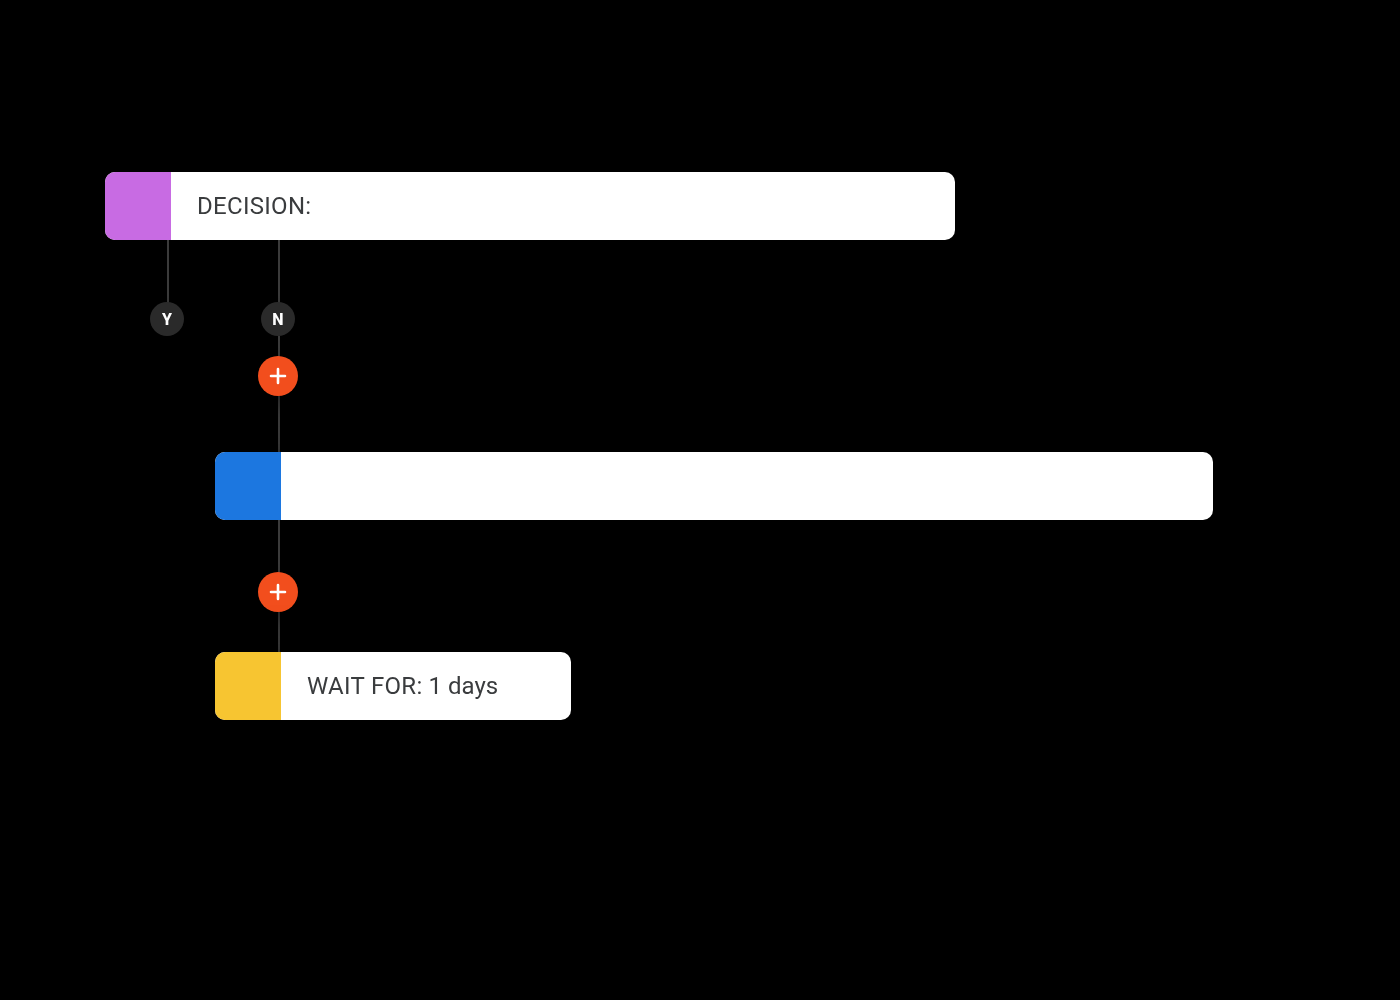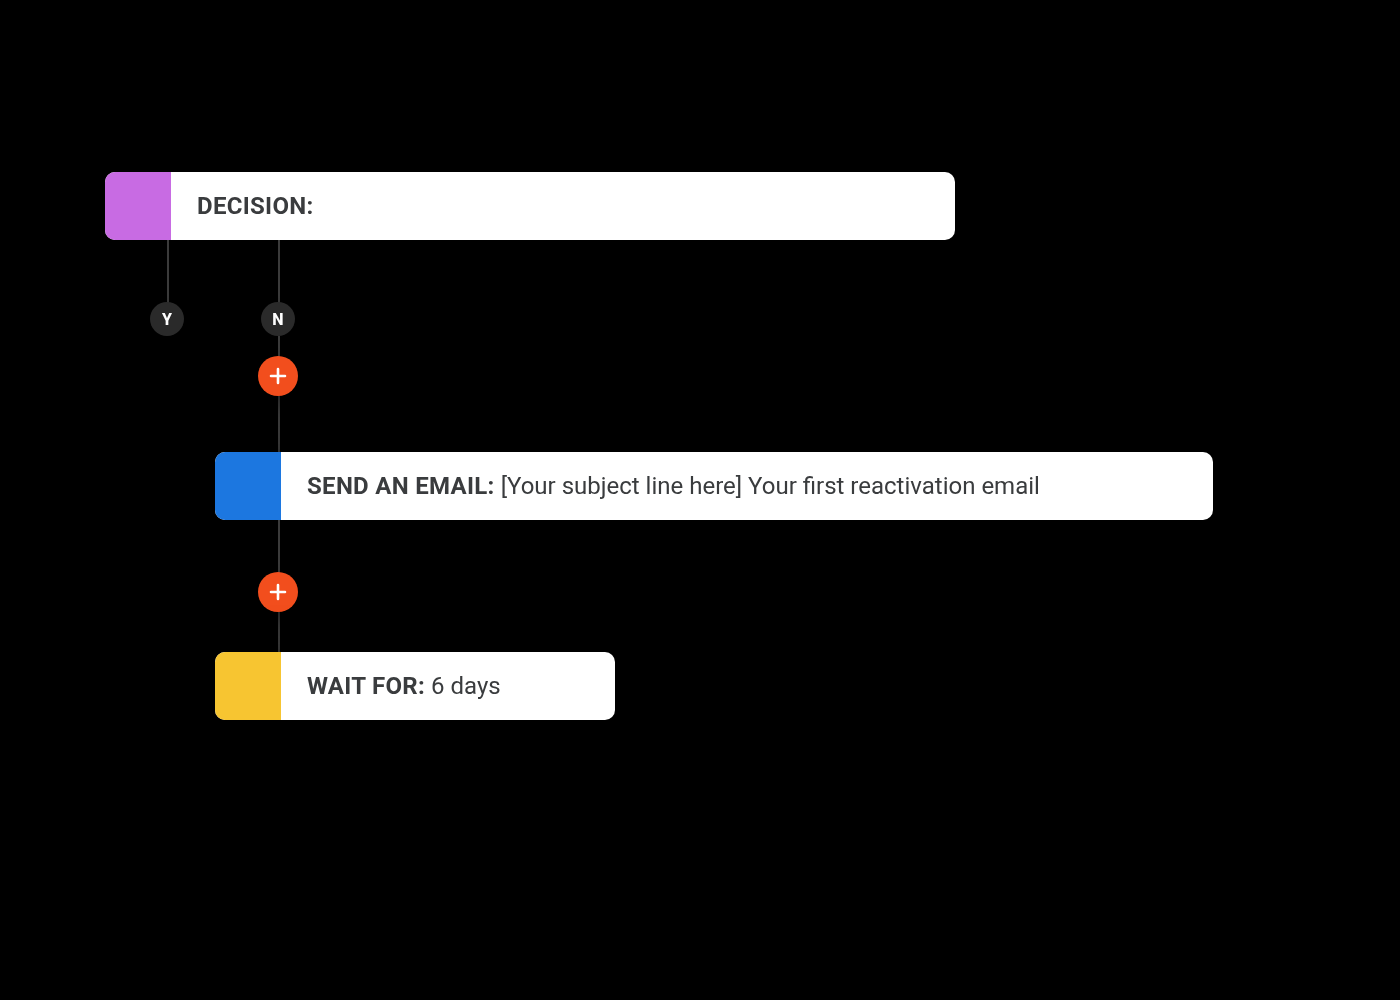--- a/index.html
+++ b/index.html
@@ -34,21 +34,21 @@
   }
   .card .text {
     padding: 0 26px;
     display: flex;
     align-items: center;
     font-size: 24px;
     color: #3a3c3e;
     white-space: nowrap;
   }
   .card .label {
-    font-weight: 700;
+    font-weight: 400;
     letter-spacing: 0.3px;
   }
   .card .value {
     font-weight: 400;
     margin-left: 6px;
   }
 
   
   .vline {
     position: absolute;
@@ -112,37 +112,33 @@
   <div class="plus" style="left: 258px; top: 356px; background: rgb(242, 78, 29);">
     <span>
       <svg width="18" height="18" viewBox="0 0 18 18">
           <path d="M9 2v14M2 9h14" stroke="#fff" stroke-width="2.6" stroke-linecap="round"></path>
         </svg>
     </span>
   </div>
 
   <div class="card" style="left:215px; top:452px; width:998px;">
     <div class="swatch" style="background: rgb(28, 119, 224);"></div>
-    <div class="text">
-      <span class="label">SEND AN EMAIL:</span>
-      <span class="value">[Your subject line here] Your first reactivation email</span>
-    </div>
   </div>
 
   <div class="vline" style="left:278px; top:520px; height:140px;"></div>
 
   <div class="plus" style="left: 258px; top: 572px; background: rgb(242, 78, 29);">
     <span>
       <svg width="18" height="18" viewBox="0 0 18 18">
           <path d="M9 2v14M2 9h14" stroke="#fff" stroke-width="2.6" stroke-linecap="round"></path>
         </svg>
     </span>
   </div>
 
-  <div class="card" style="left:215px; top:652px; width:400px;">
+  <div class="card" style="left:215px; top:652px; width:356px;">
     <div class="swatch" style="background: rgb(247, 197, 49);"></div>
     <div class="text">
       <span class="label">WAIT FOR:</span>
-      <span class="value">6 days</span>
+      <span class="value">1 days</span>
     </div>
   </div>
 
 </div>
 
 </body></html>

